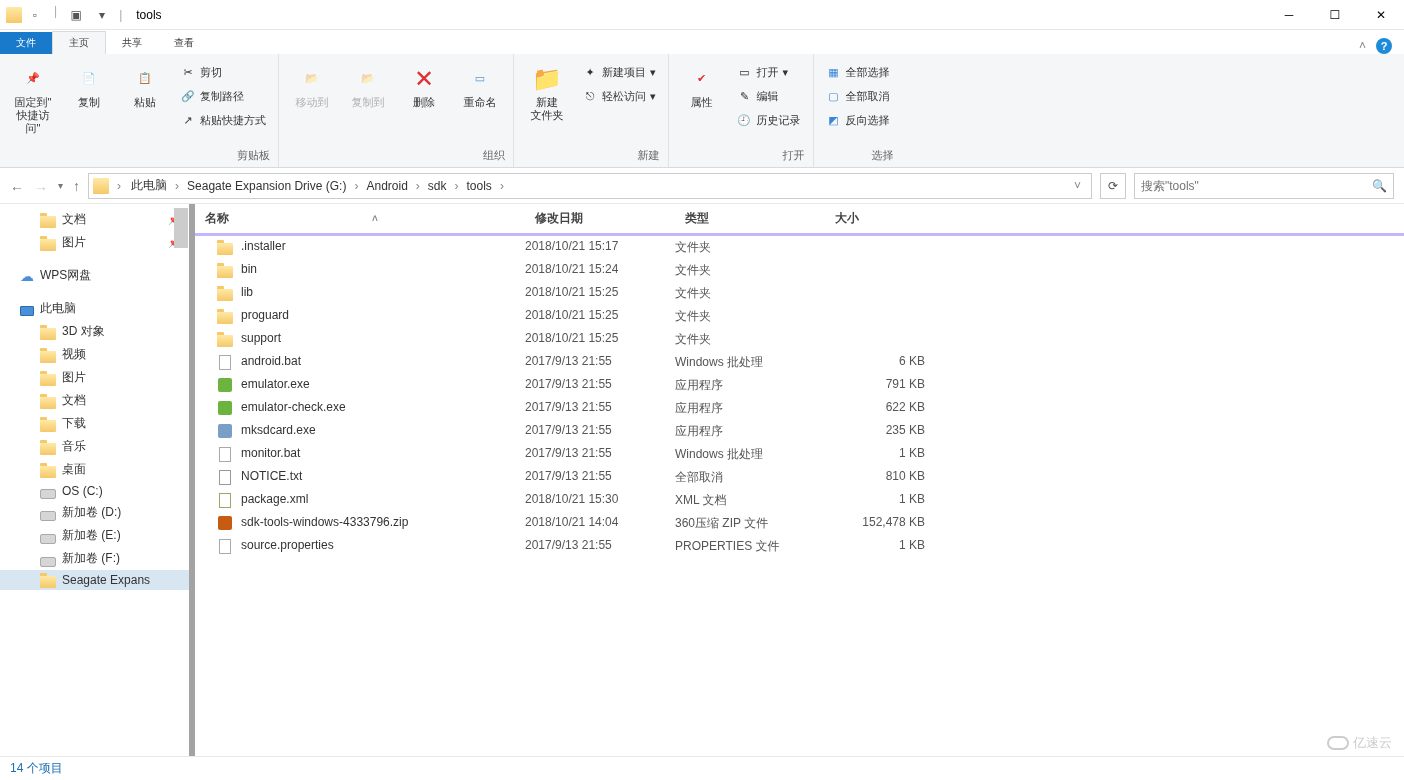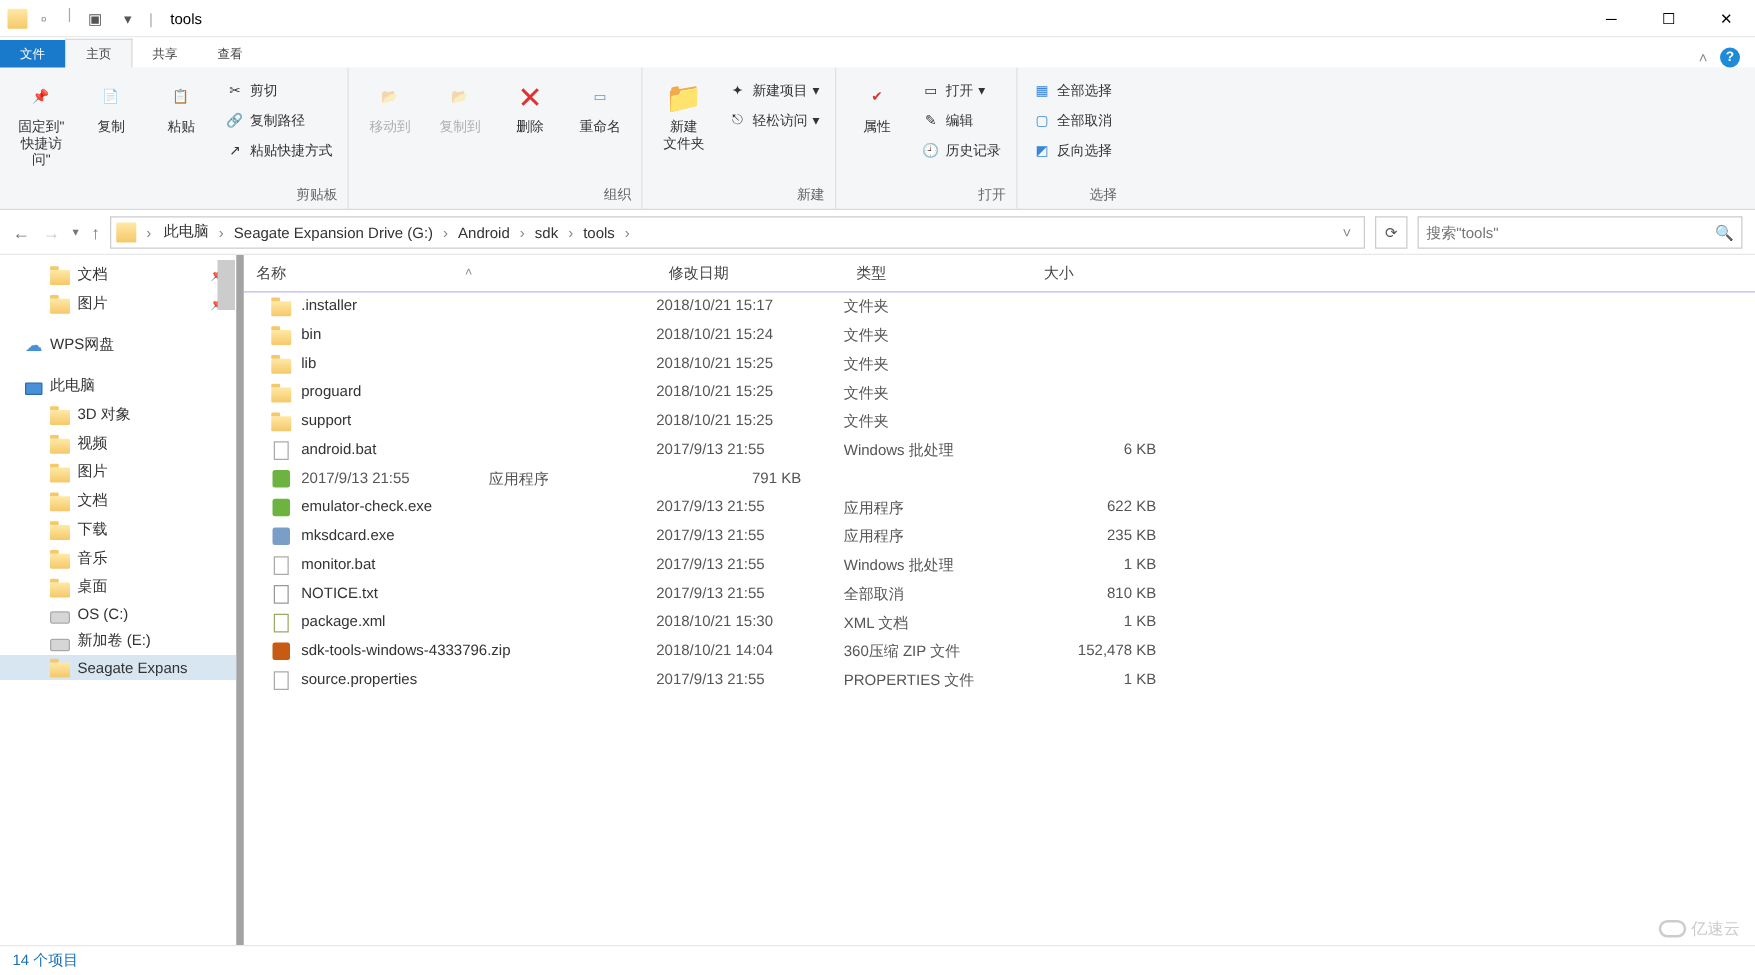--- a/index.html
+++ b/index.html
@@ -56,21 +56,21 @@
 .main { display:flex; height:calc(780px - 30px - 24px - 114px - 36px - 24px); }
 .tree { width:195px; border-right:6px solid #a3a3a3; overflow-y:auto; padding:4px 0; position:relative; }
 .tree-item { display:flex; align-items:center; gap:6px; padding:3px 8px 3px 20px; font-size:12px; color:#333; }
 .tree-item.indent1 { padding-left:40px; }
 .tree-item.sel { background:#d8e6f2; }
 .pin { color:#777; margin-left:auto; font-size:10px; }
 .tree-scrollthumb { position:absolute; right:0; top:0; width:16px; height:100%; }
 .tree-scrollthumb::before { content:""; position:absolute; right:1px; top:4px; width:14px; height:40px; background:#ccc; }
 
 .filelist { flex:1; overflow:auto; }
-.fl-header { display:flex; border-bottom:1px solid #c4b5fd; font-size:12px; color:#444; }
+.fl-header { display:flex; border-bottom:3px solid #c4b5fd; font-size:12px; color:#444;font-weight:bold; }
 .fl-col { padding:6px 10px; }
 .fl-col.name { width:330px; display:flex; align-items:center; gap:6px;}
 .fl-col.date { width:150px; }
 .fl-col.type { width:150px; }
 .fl-col.size { width:100px; }
 .fl-row { display:flex; font-size:12px; color:#333; padding:3px 0; }
 .fl-row .ic { width:16px; height:16px; margin:0 8px 0 22px; display:inline-flex; align-items:center; justify-content:center;}
 .fl-row .nm { flex:0 0 284px; }
 .fl-row .dt { flex:0 0 150px; color:#555;}
 .fl-row .tp { flex:0 0 150px; color:#555;}
@@ -326,21 +326,29 @@
         <div class="tree-item indent1">
           <span class="folder-ic"></span>
           <span>桌面</span>
         </div>
         <div class="tree-item indent1">
           <span class="disk-ic"></span>
           <span>OS (C:)</span>
         </div>
         <div class="tree-item indent1">
           <span class="disk-ic"></span>
+          <span>新加卷 (D:)</span>
+        </div>
+        <div class="tree-item indent1">
+          <span class="disk-ic"></span>
           <span>新加卷 (E:)</span>
+        </div>
+        <div class="tree-item indent1">
+          <span class="disk-ic"></span>
+          <span>新加卷 (F:)</span>
         </div>
         <div class="tree-item indent1 sel">
           <span class="folder-ic"></span>
           <span>Seagate Expans</span>
         </div>
       </div>
     <div class="tree-scrollthumb"></div>
   </div>
   <div class="filelist">
     <div class="fl-header">
@@ -404,20 +412,21 @@
           </span>
           <span class="nm">android.bat</span>
           <span class="dt">2017/9/13 21:55</span>
           <span class="tp">Windows 批处理</span>
           <span class="sz">6 KB</span>
         </div>
         <div class="fl-row">
           <span class="ic">
             <span class="exe-ic"></span>
           </span>
+          <span class="nm">emulator.exe</span>
           <span class="dt">2017/9/13 21:55</span>
           <span class="tp">应用程序</span>
           <span class="sz">791 KB</span>
         </div>
         <div class="fl-row">
           <span class="ic">
             <span class="exe-ic"></span>
           </span>
           <span class="nm">emulator-check.exe</span>
           <span class="dt">2017/9/13 21:55</span>

